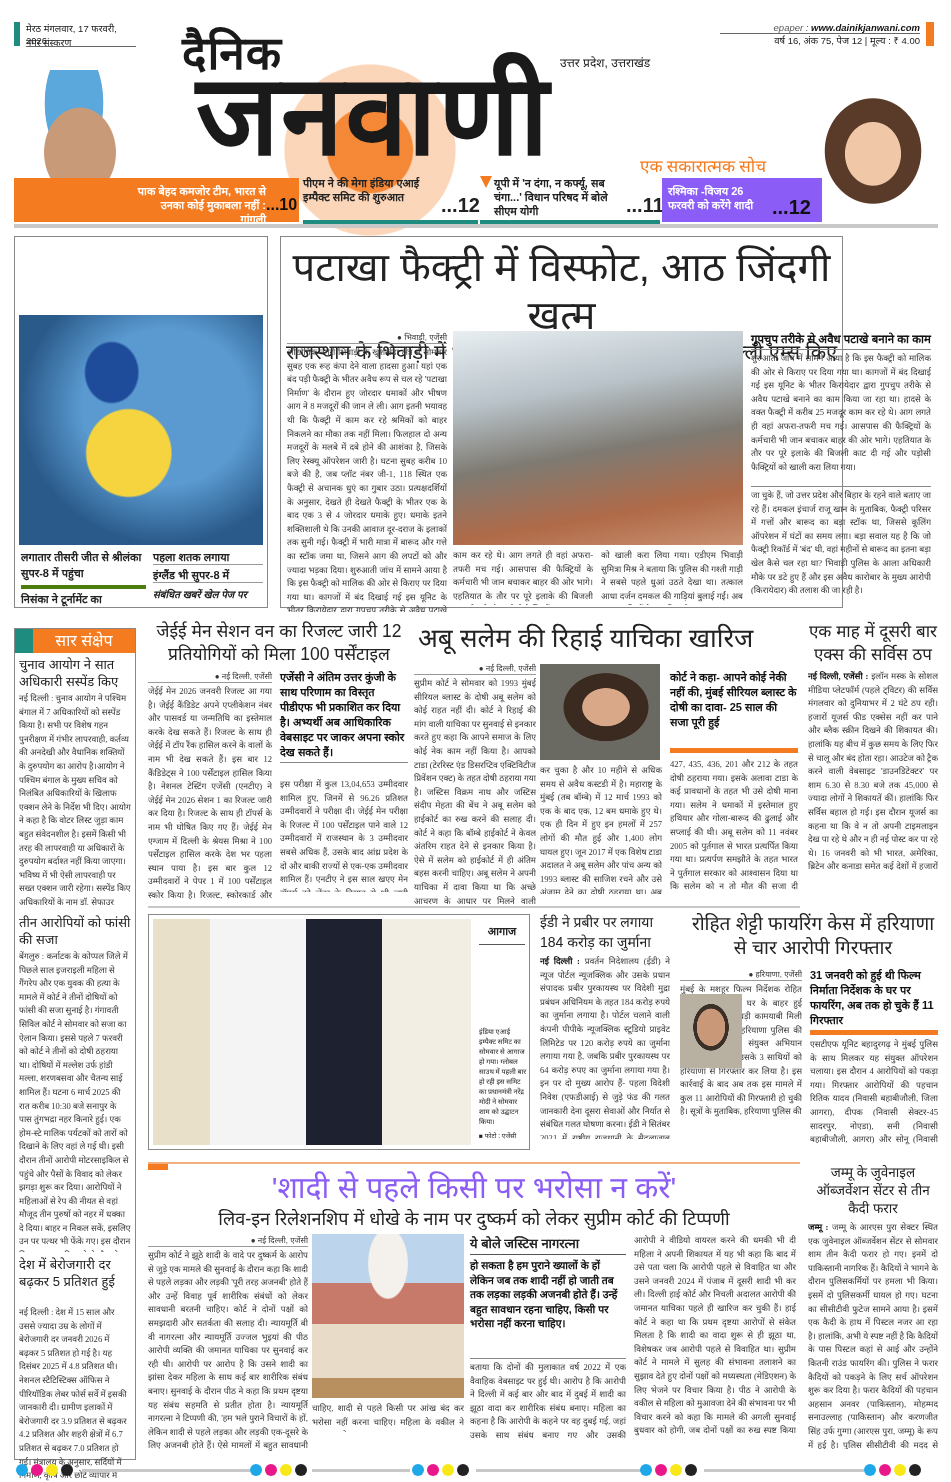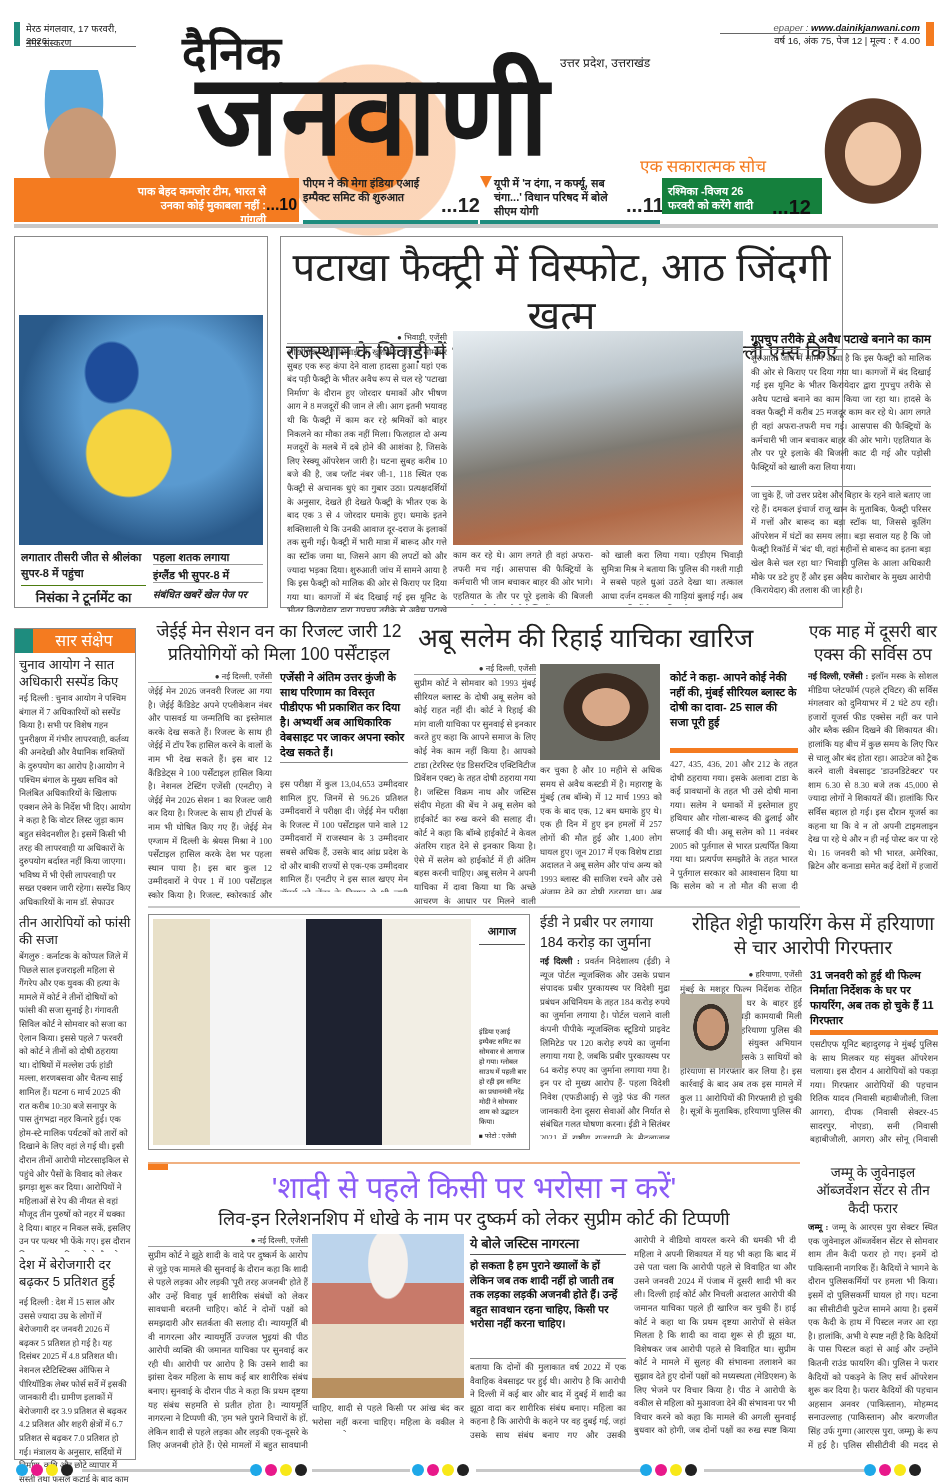--- a/index.html
+++ b/index.html
@@ -55,31 +55,31 @@
   </div>
   <div class="abs" style="left:303px;top:176px;width:175px;height:48px;border-bottom:4px solid #1e8c7e;">
     <div class="abs teaser-title" style="left:0;top:0;width:125px;">पीएम ने की मेगा इंडिया एआई इम्पैक्ट समिट की शुरुआत</div>
     <div class="abs teaser-page" style="left:138px;top:18px;">...12</div>
   </div>
   <div class="abs" style="left:480px;top:176px;width:180px;height:48px;border-bottom:4px solid #1e8c7e;">
     <div class="abs" style="left:0;top:0;width:0;height:0;border-left:6px solid transparent;border-right:6px solid transparent;border-top:12px solid #f47b20;"></div>
     <div class="abs teaser-title" style="left:14px;top:0;width:130px;">यूपी में 'न दंगा, न कर्फ्यू, सब चंगा...' विधान परिषद में बोले सीएम योगी</div>
     <div class="abs teaser-page" style="left:146px;top:18px;">...11</div>
   </div>
-  <div class="abs" style="left:662px;top:178px;width:160px;height:36px;background:#15803d;">
+  <div class="abs" style="left:662px;top:178px;width:160px;height:44px;background:#8b5cf6;">
     <div class="abs teaser-title" style="left:6px;top:6px;width:100px;color:#fff;">रश्मिका -विजय 26 फरवरी को करेंगे शादी</div>
     <div class="abs teaser-page" style="left:110px;top:18px;color:#111;">...12</div>
   </div>
   <div class="abs rule-grey" style="left:14px;top:224px;width:924px;"></div>
 </div>
 
 <div class="abs box" style="left:14px;top:236px;width:254px;height:372px;">
   <div class="abs photo" style="left:4px;top:78px;width:244px;height:230px;background:radial-gradient(ellipse at 45% 60%,#f5d440 0 22%,transparent 23%),radial-gradient(ellipse at 38% 25%,#1e4c9a 0 12%,transparent 13%),radial-gradient(ellipse at 60% 40%,#5a9ad0 0 40%,#2a5a8a 70%);"></div>
   <div class="abs" style="left:6px;top:312px;width:125px;font-size:11px;font-weight:bold;line-height:16px;">लगातार तीसरी जीत से श्रीलंका सुपर-8 में पहुंचा</div>
-  <div class="abs" style="left:6px;top:348px;width:125px;font-size:13px;font-weight:bold;border-top:1px solid #4d7c0f;padding-top:2px;text-align:center;">निसंका ने टूर्नामेंट का</div>
+  <div class="abs" style="left:6px;top:348px;width:125px;font-size:11px;font-weight:bold;border-top:4px solid #4d7c0f;padding-top:2px;">निसंका ने टूर्नामेंट का</div>
   <div class="abs" style="left:138px;top:312px;width:110px;font-size:11px;font-weight:bold;border-bottom:1px solid #999;">पहला शतक लगाया</div>
   <div class="abs" style="left:138px;top:330px;width:110px;font-size:11px;font-weight:bold;border-bottom:1px solid #999;">इंग्लैंड भी सुपर-8 में</div>
   <div class="abs" style="left:138px;top:350px;width:110px;font-size:10px;font-weight:bold;font-style:italic;">संबंधित खबरें खेल पेज पर</div>
 </div>
 
 <div class="abs box" style="left:280px;top:236px;width:563px;height:372px;">
   <div class="hd" style="font-size:40px;line-height:48px;padding-top:6px;">पटाखा फैक्ट्री में विस्फोट, आठ जिंदगी खत्म</div>
   <div class="hd" style="font-size:20px;line-height:26px;">राजस्थान के भिवाड़ी में भयावह हादसा, चार की हालत गंभीर, दिल्ली एम्स किए गए रेफर</div>
   <div class="abs" style="left:6px;top:94px;width:160px;">
     <div class="dateline">● भिवाड़ी, एजेंसी</div>
@@ -103,21 +103,21 @@
   <div style="padding:3px 4px;">
     <div>
       <div style="font-size:13px;line-height:17px;margin-bottom:2px">चुनाव आयोग ने सात अधिकारी सस्पेंड किए</div>
       <div class="body-text" style="text-align:left;height:218px;overflow:hidden">नई दिल्ली : चुनाव आयोग ने पश्चिम बंगाल में 7 अधिकारियों को सस्पेंड किया है। सभी पर विशेष गहन पुनरीक्षण में गंभीर लापरवाही, कर्तव्य की अनदेखी और वैधानिक शक्तियों के दुरुपयोग का आरोप है।आयोग ने पश्चिम बंगाल के मुख्य सचिव को निलंबित अधिकारियों के खिलाफ एक्शन लेने के निर्देश भी दिए। आयोग ने कहा है कि वोटर लिस्ट जुड़ा काम बहुत संवेदनशील है। इसमें किसी भी तरह की लापरवाही या अधिकारों के दुरुपयोग बर्दाश्त नहीं किया जाएगा। भविष्य में भी ऐसी लापरवाही पर सख्त एक्शन जारी रहेगा। सस्पेंड किए अधिकारियों के नाम डॉ. सेफाउर रहमान, नितीश दास, डालिया रे चौधरी, स्क. मुर्शिद आलम, सत्यजीत दास, जॉयदीप कुंडू और देबाशीष विश्वास है।</div>
     </div>
     <div style="margin-top:4px">
       <div style="font-size:13px;line-height:17px;margin-bottom:2px">तीन आरोपियों को फांसी की सजा</div>
       <div class="body-text" style="text-align:left;height:302px;overflow:hidden">बेंगलुरु : कर्नाटक के कोप्पल जिले में पिछले साल इजराइली महिला से गैंगरेप और एक युवक की हत्या के मामले में कोर्ट ने तीनों दोषियों को फांसी की सजा सुनाई है। गंगावती सिविल कोर्ट ने सोमवार को सजा का ऐलान किया। इससे पहले 7 फरवरी को कोर्ट ने तीनों को दोषी ठहराया था। दोषियों में मल्लेश उर्फ हांडी मल्ला, शरणबसवा और चैतन्य साई शामिल हैं। घटना 6 मार्च 2025 की रात करीब 10:30 बजे सनापुर के पास तुंगभद्रा नहर किनारे हुई। एक होम-स्टे मालिक पर्यटकों को तारों को दिखाने के लिए वहां ले गई थी। इसी दौरान तीनों आरोपी मोटरसाइकिल से पहुंचे और पैसों के विवाद को लेकर झगड़ा शुरू कर दिया। आरोपियों ने महिलाओं से रेप की नीयत से वहां मौजूद तीन पुरुषों को नहर में धक्का दे दिया। बाहर न निकल सकें, इसलिए उन पर पत्थर भी फेंके गए। इस दौरान बिभास कुमार की डूबने से मौत हो गई।</div>
     </div>
     <div style="margin-top:4px">
-      <div style="font-size:13px;line-height:17px;margin-bottom:6px">देश में बेरोजगारी दर बढ़कर 5 प्रतिशत हुई</div>
+      <div style="font-size:13px;line-height:17px;margin-bottom:16px">देश में बेरोजगारी दर बढ़कर 5 प्रतिशत हुई</div>
       <div class="body-text" style="text-align:left;height:202px;overflow:hidden">नई दिल्ली : देश में 15 साल और उससे ज्यादा उम्र के लोगों में बेरोजगारी दर जनवरी 2026 में बढ़कर 5 प्रतिशत हो गई है। यह दिसंबर 2025 में 4.8 प्रतिशत थी। नेशनल स्टैटिस्टिक्स ऑफिस ने पीरियॉडिक लेबर फोर्स सर्वे में इसकी जानकारी दी। ग्रामीण इलाकों में बेरोजगारी दर 3.9 प्रतिशत से बढ़कर 4.2 प्रतिशत और शहरी क्षेत्रों में 6.7 प्रतिशत से बढ़कर 7.0 प्रतिशत हो गई। मंत्रालय के अनुसार, सर्दियों में निर्माण, कृषि और छोटे व्यापार में सुस्ती तथा फसल कटाई के बाद काम में कमी इसके प्रमुख कारण रहे।</div>
     </div>
   </div>
 </div>
 
 <div class="abs" style="left:148px;top:620px;width:262px;height:282px;">
   <div class="hd" style="font-size:17.5px;line-height:23px;">जेईई मेन सेशन वन का रिजल्ट जारी 12 प्रतियोगियों को मिला 100 पर्सेंटाइल</div>
   <div class="abs" style="left:0;top:50px;width:124px;">
     <div class="dateline">● नई दिल्ली, एजेंसी</div>
     <div class="body-text" style="height:218px;overflow:hidden">जेईई मेन 2026 जनवरी रिजल्ट आ गया है। जेईई कैंडिडेट अपने एप्लीकेशन नंबर और पासवर्ड या जन्मतिथि का इस्तेमाल करके देख सकते हैं। रिजल्ट के साथ ही जेईई में टॉप रैंक हासिल करने के वालों के नाम भी देख सकते हैं। इस बार 12 कैंडिडेट्स ने 100 पर्सेंटाइल हासिल किया है। नेशनल टेस्टिंग एजेंसी (एनटीए) ने जेईई मेन 2026 सेशन 1 का रिजल्ट जारी कर दिया है। रिजल्ट के साथ ही टॉपर्स के नाम भी घोषित किए गए हैं। जेईई मेन एग्जाम में दिल्ली के श्रेयस मिश्रा ने 100 पर्सेंटाइल हासिल करके देश भर पहला स्थान पाया है। इस बार कुल 12 उम्मीदवारों ने पेपर 1 में 100 पर्सेंटाइल स्कोर किया है। रिजल्ट, स्कोरकार्ड और टॉपर्स की पूरी लिस्ट एनटीए की आधिकारिक वेबसाइट जेईईमेन.एनटीए.आईएन पर उपलब्ध है।</div>

